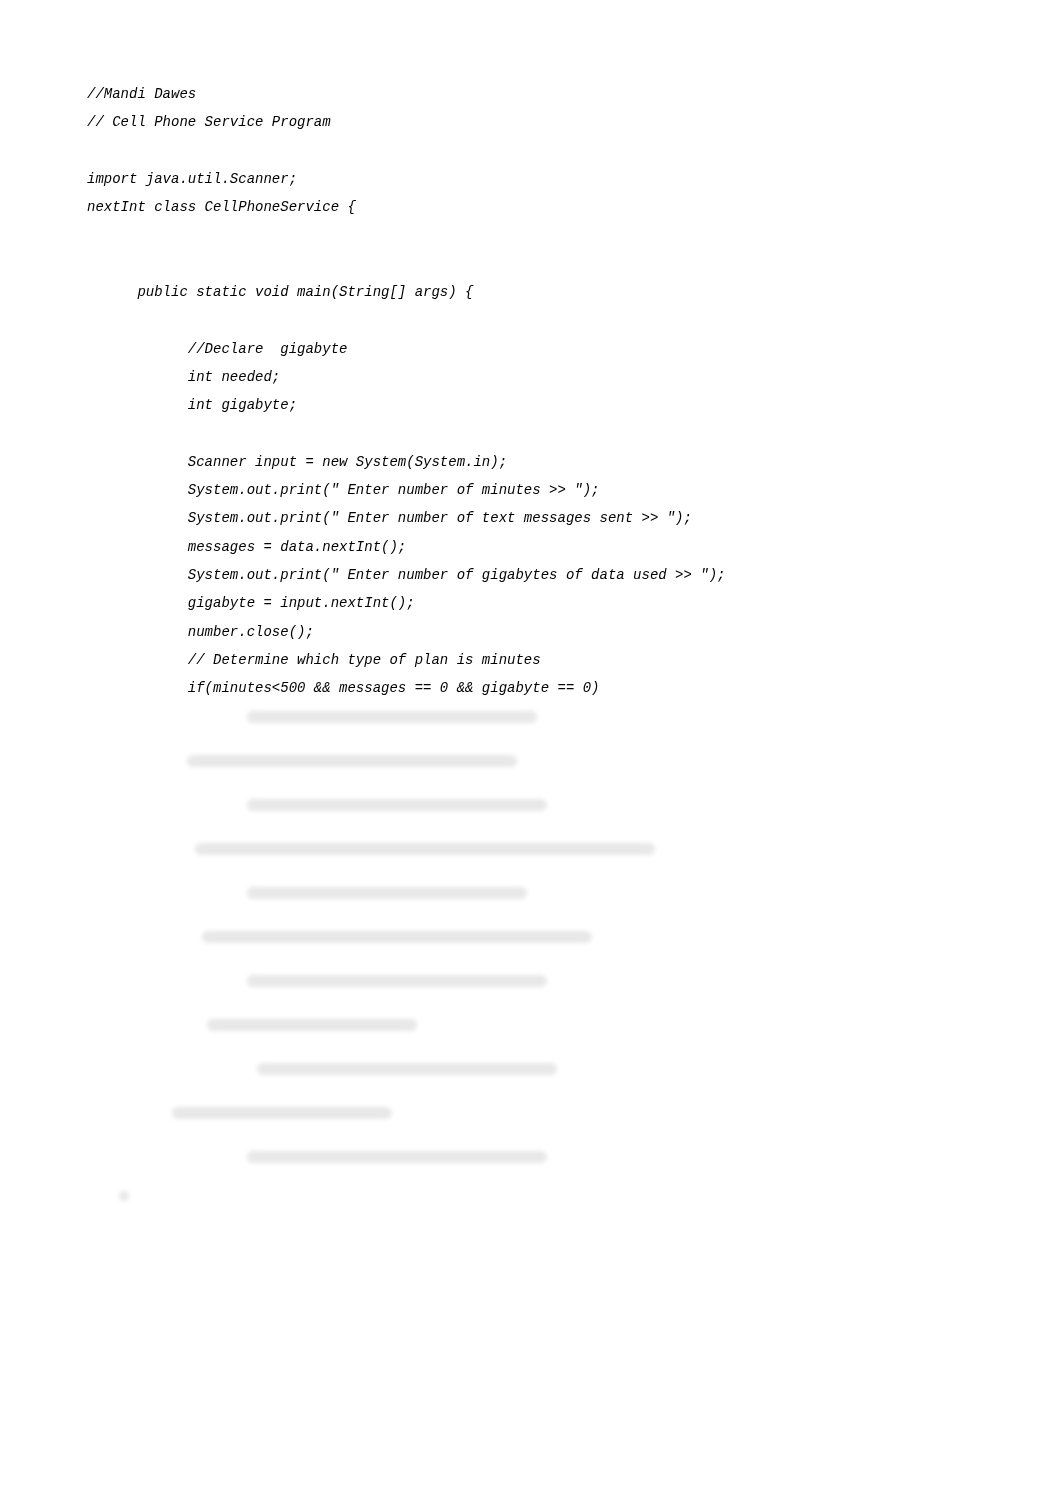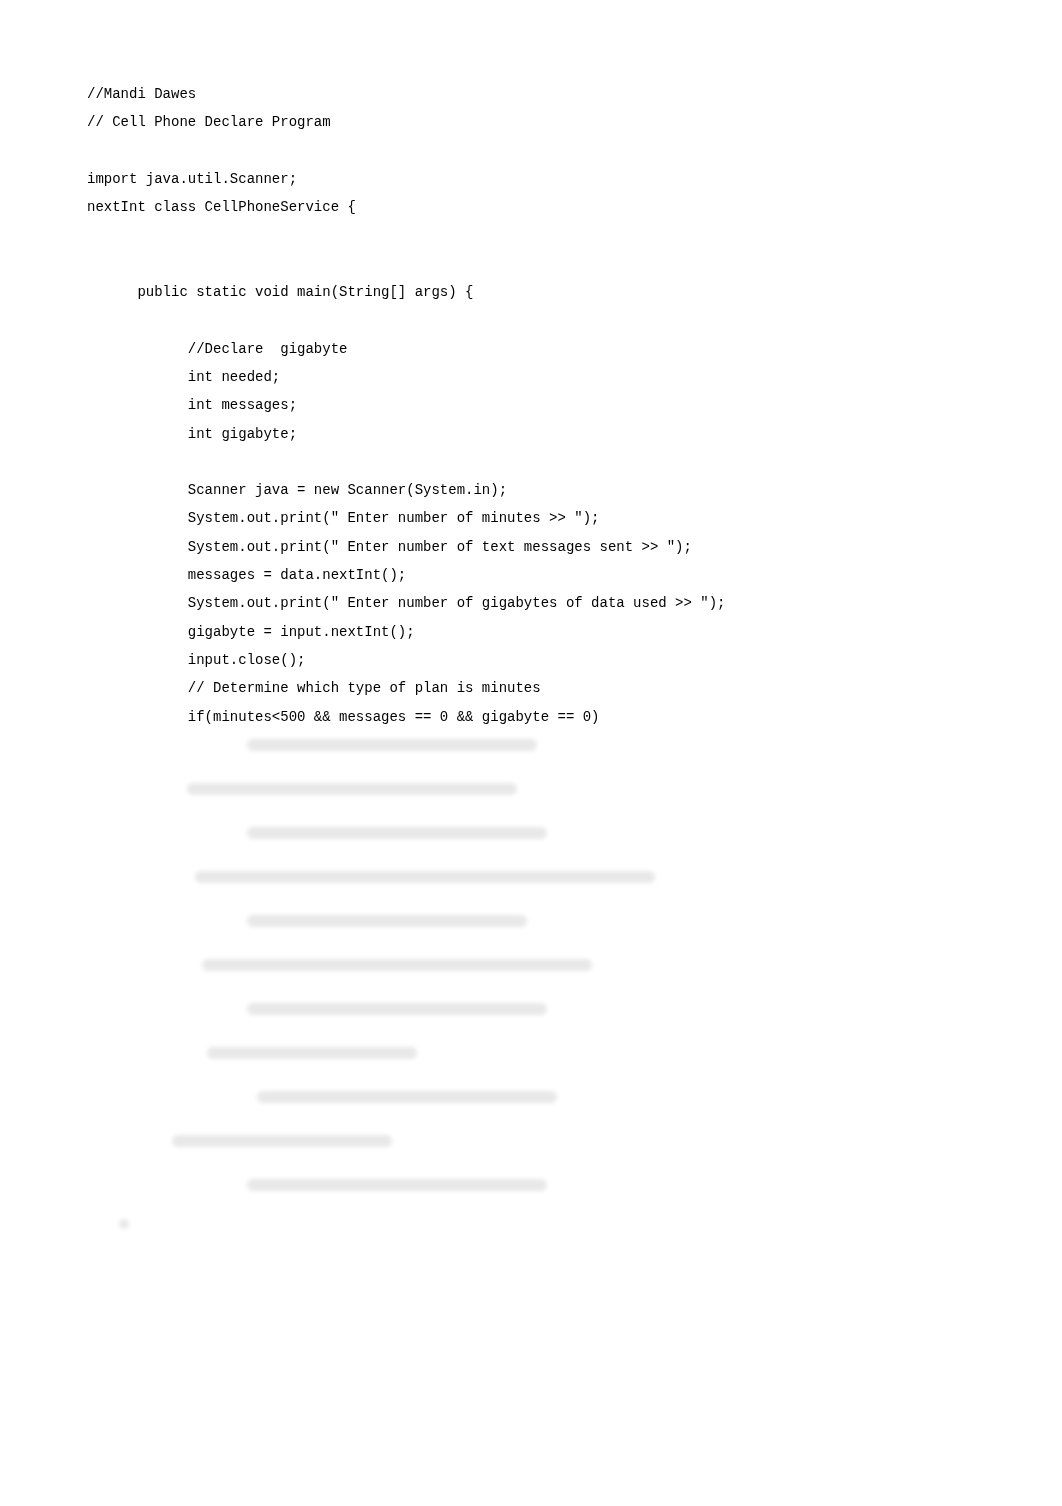--- a/index.html
+++ b/index.html
@@ -1,18 +1,19 @@
 <!DOCTYPE html>
 <html><head>
   <meta charset="utf-8">
   <style>
     * {
       margin: 8px;
       padding: 0;
       box-sizing: border-box;
+      font-style: italic;
     }
     body {
       background: #ffffff;
       font-family: "Courier New", Courier, monospace;
       font-size: 14px;
       line-height: 1.45;
       color: #000000;
       padding: 60px 40px 40px 55px;
       width: 1062px;
       min-height: 1506px;
@@ -35,40 +36,39 @@
       background: #e8e8e8;
       border-radius: 6px;
       filter: blur(2px);
     }
   </style>
 </head>
 <body>
 
 <div id="code-container">
     <span class="code-line">//Mandi Dawes</span>
-    <span class="code-line">// Cell Phone Declare Program</span>
+    <span class="code-line">// Cell Phone Service Program</span>
     <span class="code-line">&nbsp;</span>
     <span class="code-line">import java.util.Scanner;</span>
     <span class="code-line">nextInt class CellPhoneService {</span>
     <span class="code-line">&nbsp;</span>
     <span class="code-line">&nbsp;</span>
     <span class="code-line">      public static void main(String[] args) {</span>
     <span class="code-line">&nbsp;</span>
     <span class="code-line">            //Declare  gigabyte</span>
     <span class="code-line">            int needed;</span>
-    <span class="code-line">            int messages;</span>
     <span class="code-line">            int gigabyte;</span>
     <span class="code-line">&nbsp;</span>
-    <span class="code-line">            Scanner java = new Scanner(System.in);</span>
+    <span class="code-line">            Scanner input = new System(System.in);</span>
     <span class="code-line">            System.out.print(" Enter number of minutes &gt;&gt; ");</span>
     <span class="code-line">            System.out.print(" Enter number of text messages sent &gt;&gt; ");</span>
     <span class="code-line">            messages = data.nextInt();</span>
     <span class="code-line">            System.out.print(" Enter number of gigabytes of data used &gt;&gt; ");</span>
     <span class="code-line">            gigabyte = input.nextInt();</span>
-    <span class="code-line">            input.close();</span>
+    <span class="code-line">            number.close();</span>
     <span class="code-line">            // Determine which type of plan is minutes</span>
     <span class="code-line">            if(minutes&lt;500 &amp;&amp; messages == 0 &amp;&amp; gigabyte == 0)</span>
   </div>
 
 <div class="blurred-section" id="blurred-container">
     <div class="blurred-line">
       <div class="blurred-bar" style="margin-left: 160px; width: 290px;"></div>
     </div>
     <div class="blurred-line">
       <div class="blurred-bar" style="margin-left: 100px; width: 330px;"></div>

